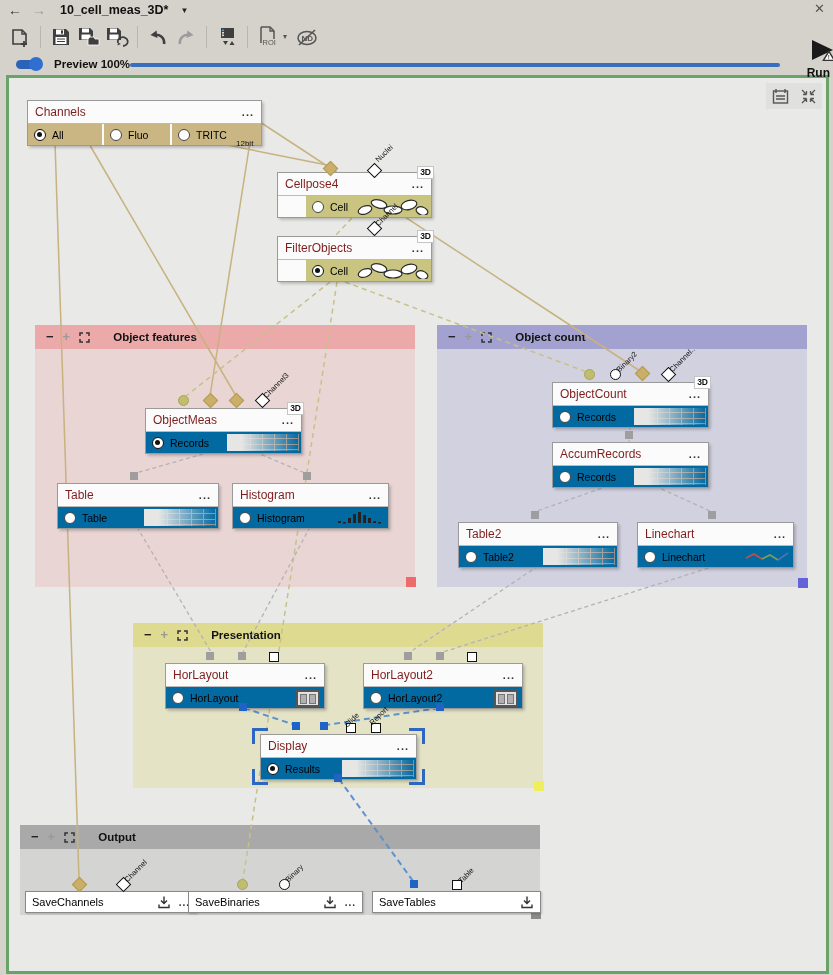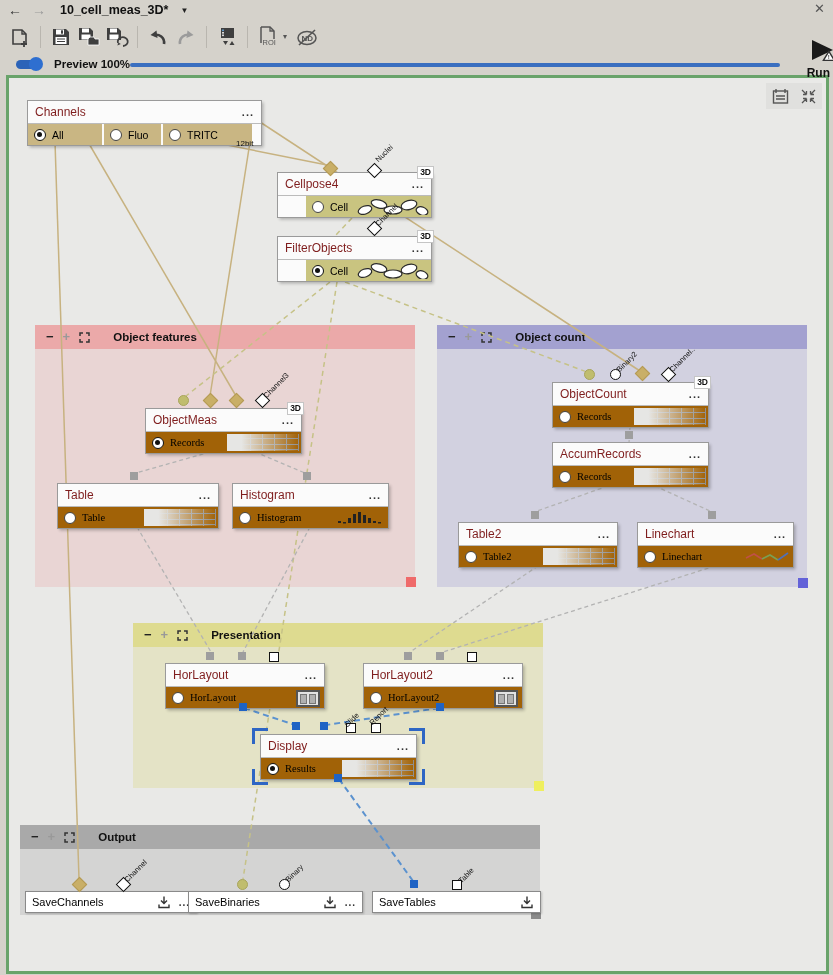--- a/index.html
+++ b/index.html
@@ -46,21 +46,21 @@
   .gbody{position:absolute;left:0;right:0;top:24px;bottom:0;}
   .rhandle{position:absolute;width:10px;height:10px;z-index:3;}
 
   
   .node{position:absolute;z-index:3;background:#fbfbfb;border:1px solid #9a9a9a;box-shadow:1.5px 1.5px 3px rgba(0,0,0,0.25);}
   .nhead{height:22px;display:flex;align-items:center;padding:0 7px;border-bottom:1px solid #bbb;}
   .ntitle{font-size:12px;color:#7f1d1d;flex:1;}
   .nmenu{font-size:11px;font-weight:bold;color:#333;letter-spacing:1px;}
   .nbody{height:21px;display:flex;align-items:center;padding:0 6px;position:relative;overflow:hidden;}
   .nbody.olive{background:#c9c480;margin-left:28px;}
-  .nbody.gray{background:#a16207;font-family:Liberation Serif, serif;}
+  .nbody.gray{background:#0369a1;}
   .radio{width:10px;height:10px;border:1px solid #444;border-radius:50%;background:#fff;display:inline-block;position:relative;flex:none;}
   .radio.sel{border:1.5px solid #111;}
   .radio.sel::after{content:'';position:absolute;left:2px;top:2px;width:5px;height:5px;border-radius:50%;background:#111;}
   .rlabel{font-size:10.5px;color:#000;margin-left:6px;white-space:nowrap;}
   .badge3d{position:absolute;top:-7px;right:-3px;background:#fff;border:1px solid #c5c5c5;font-size:8.5px;font-weight:bold;color:#111;padding:0 2px;line-height:11px;}
   .thumb{position:absolute;right:2px;top:2px;}
   .thumb-grid{position:absolute;right:2px;top:2px;width:72px;height:17px;
     background-image:repeating-linear-gradient(to right,transparent 0 11px,#8f8f8f 11px 12px),repeating-linear-gradient(to bottom,transparent 0 4.5px,#8f8f8f 4.5px 5.5px);}
   .thumb-grid::after{content:'';position:absolute;inset:0;background:linear-gradient(to left,rgba(230,230,228,0) 0%,rgba(230,230,228,1) 80%);}
   .laythumb{position:absolute;right:4px;top:3px;width:20px;height:13px;border:2px solid #555;background:#e2e2e2;display:flex;gap:2px;align-items:center;justify-content:center;}
@@ -310,21 +310,21 @@
   <div class="node" style="left:27px;top:100px;width:233px">
     <div class="nhead">
       <span class="ntitle">Channels</span>
       <span class="nmenu">...</span>
     </div>
     <div class="cbody">
       <span class="copt" style="width:74px">
         <span class="radio sel"></span>
         <span class="rlabel">All</span>
       </span>
-      <span class="copt" style="width:57px">
+      <span class="copt" style="width:66px">
         <span class="radio"></span>
         <span class="rlabel">Fluo</span>
       </span>
       <span class="copt" style="width:89px">
         <span class="radio"></span>
         <span class="rlabel">TRITC</span>
       </span>
     </div>
   </div>
   <span class="plabel-h" style="left:236px;top:139px">12bit</span>

